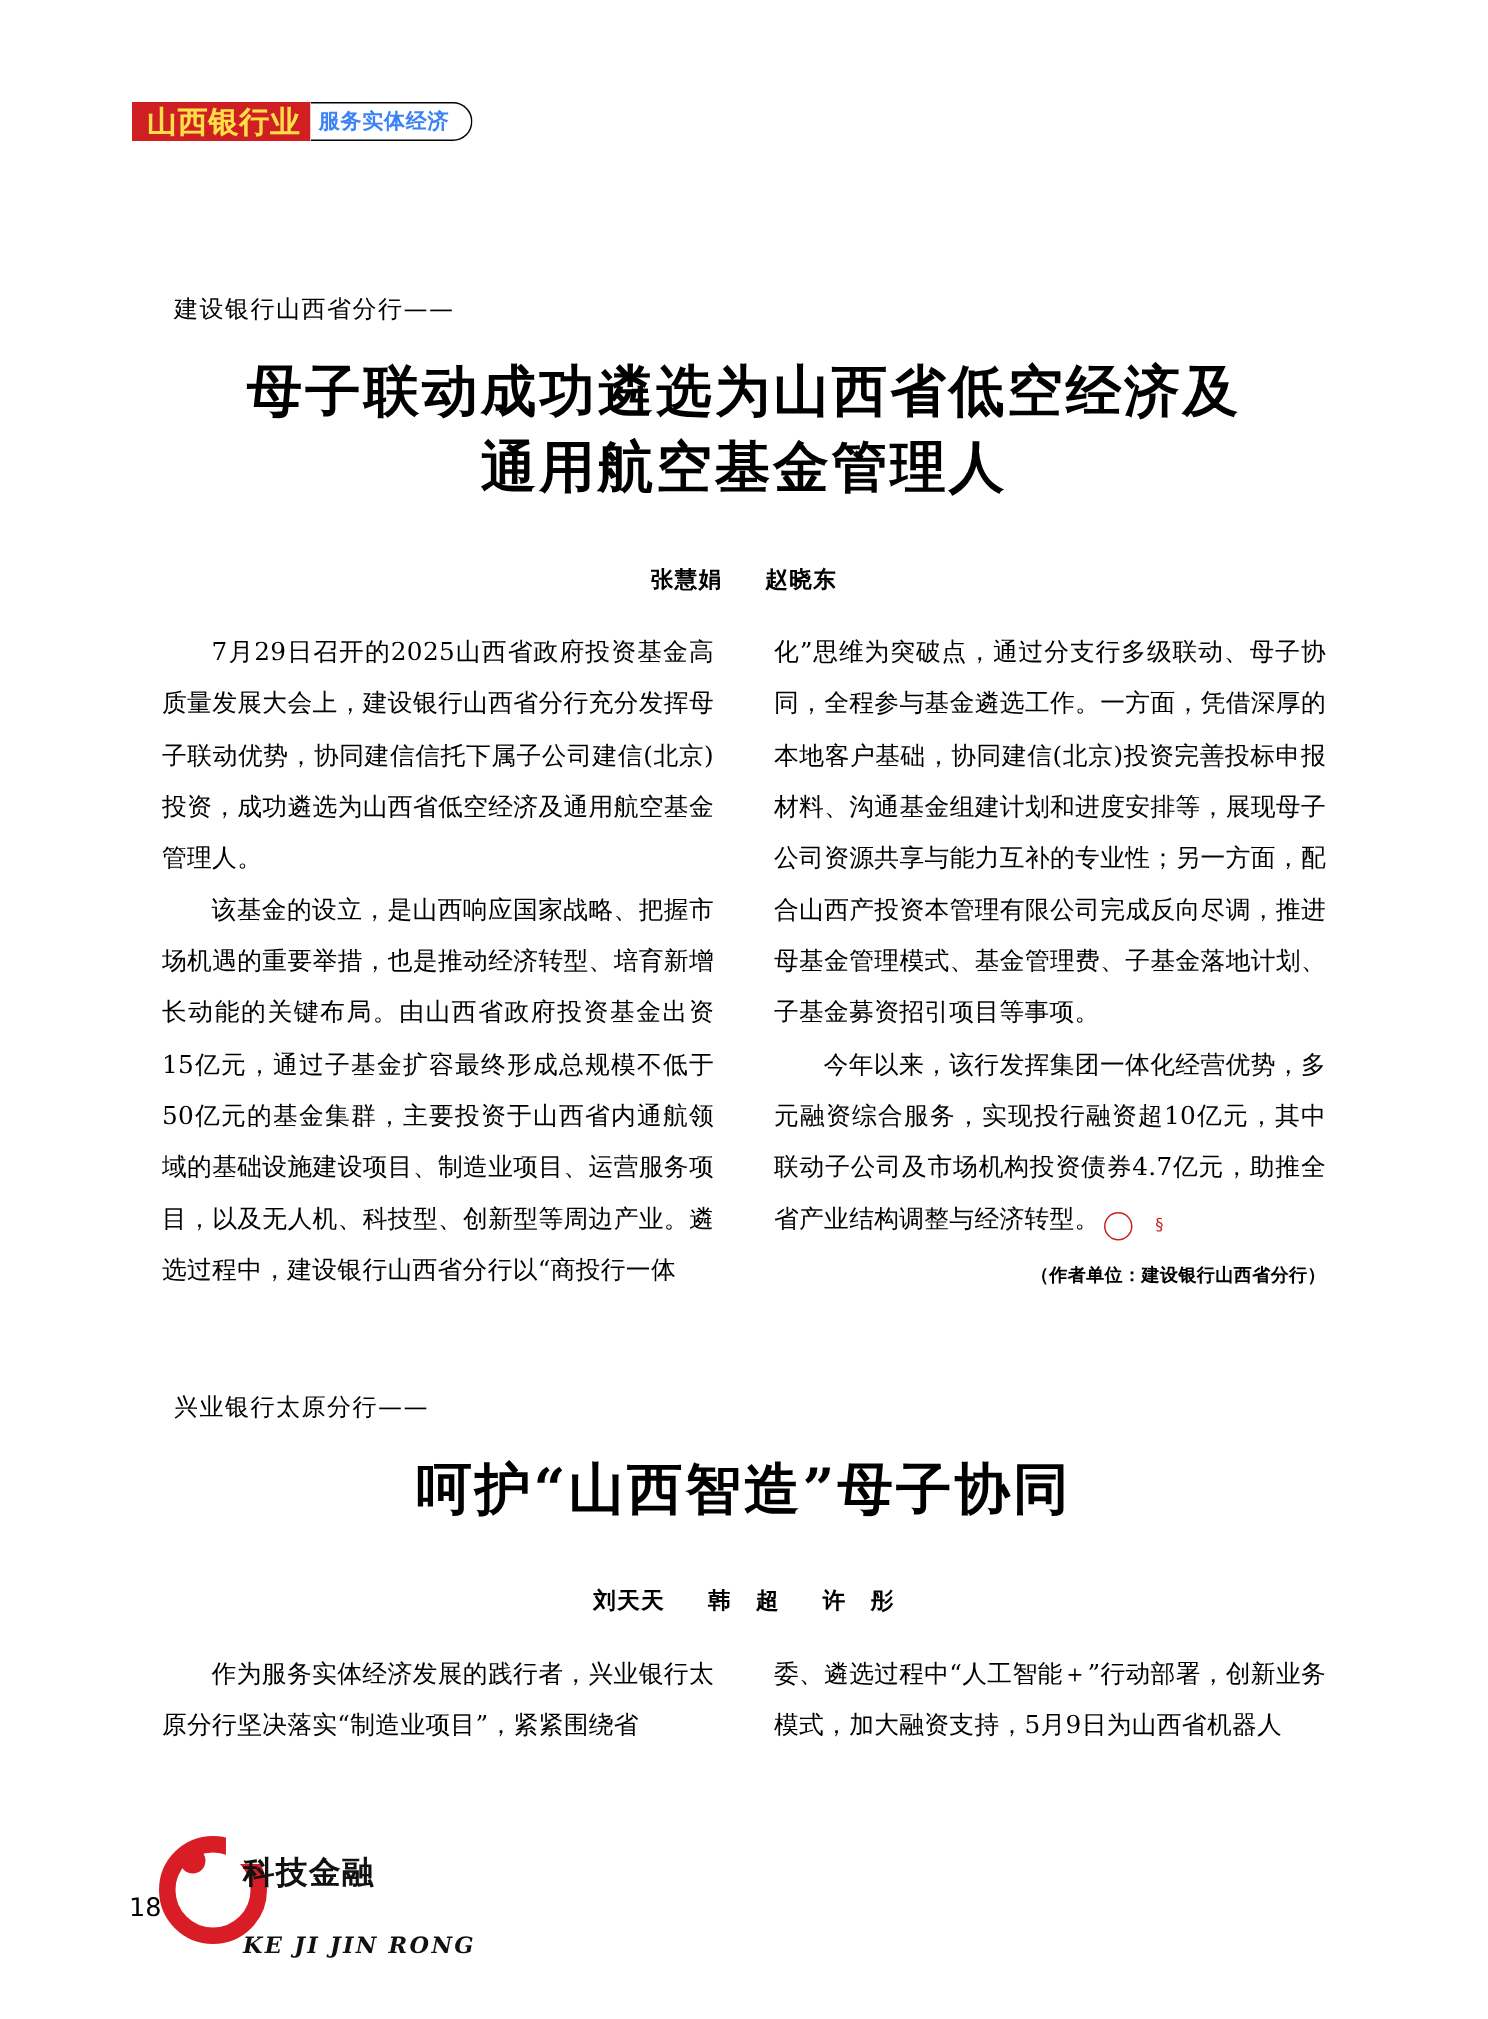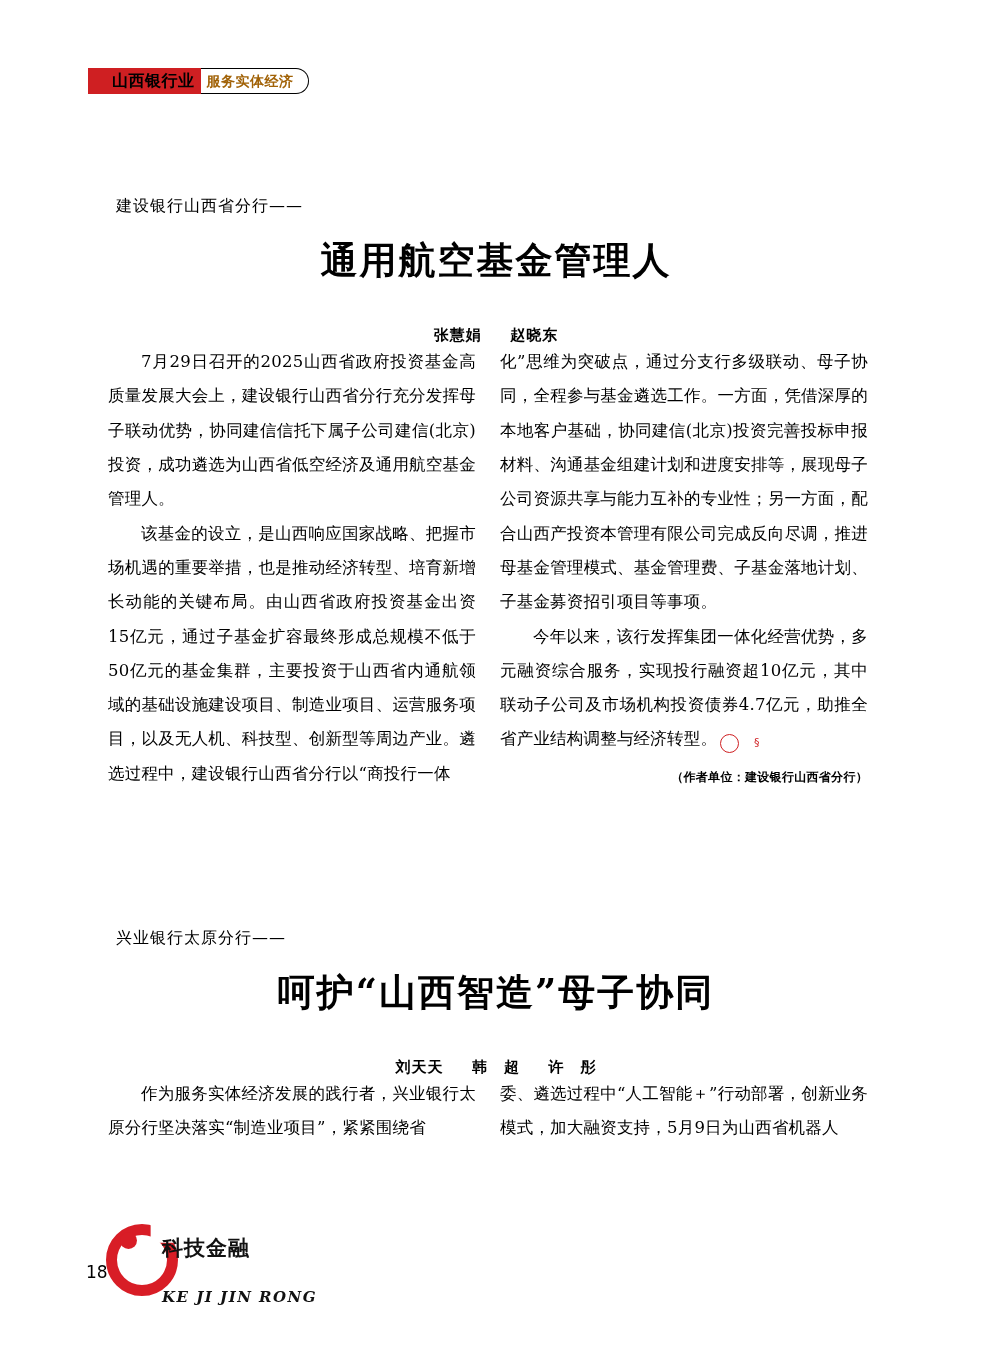--- a/index.html
+++ b/index.html
@@ -20,32 +20,32 @@
   .runhead {
     position: absolute;
     left: 88px;
     top: 68px;
     height: 26px;
     display: flex;
     align-items: stretch;
   }
   .runhead-red {
     background: #cf1f22;
-    color: #000000;
-    font-family: "DejaVu Sans", sans-serif;
-    font-weight: bold;
-    font-size: 16px;
+    color: #fde047;
+    font-family: "DejaVu Sans", sans-serif;
+    font-weight: bold;
+    font-size: 20px;
     letter-spacing: 0.5px;
-    padding: 3px 6px 3px 24px;
+    padding: 3px 6px 3px 10px;
     display: flex;
     align-items: center;
     line-height: 1;
   }
   .runhead-black {
-    color: #a16207;
+    color: #3b82f6;
     font-family: "DejaVu Sans", sans-serif;
     font-weight: bold;
     font-size: 14px;
     letter-spacing: 0.5px;
     padding: 3px 14px 3px 6px;
     display: flex;
     align-items: center;
     line-height: 1;
     border-right: 1.4px solid #000;
     border-top: 1.4px solid #000;
@@ -90,22 +90,24 @@
     font-weight: bold;
     font-size: 15px;
     letter-spacing: 1px;
     margin-top: 40px;
     color: #000;
   }
   .byline .sp { display: inline-block; width: 16px; }
 
   
   .cols {
+    margin-top: 22px;
     display: flex;
     gap: 24px;
+    justify-content: space-between;
   }
   .col {
     width: 368px;
   }
   .col p {
     margin: 0;
     font-size: 16.5px;
     line-height: 2.08;
     text-align: justify;
     text-justify: inter-ideograph;
@@ -202,20 +204,21 @@
 <body>
 
 <div class="runhead">
   <span class="runhead-red">山西银行业</span>
   <span class="runhead-black">服务实体经济</span>
 </div>
 
 <div class="article" id="article-1">
   <div class="kicker">建设银行山西省分行——</div>
   <h1 class="headline">
+    <span class="hl-line">母子联动成功遴选为山西省低空经济及</span>
     <span class="hl-line">通用航空基金管理人</span>
   </h1>
   <div class="byline">
     <span>张慧娟</span>
     <span class="sp"></span>
     <span>赵晓东</span>
   </div>
   <div class="cols">
     <div class="col">
       <p class="indent">7月29日召开的2025山西省政府投资基金高质量发展大会上，建设银行山西省分行充分发挥母子联动优势，协同建信信托下属子公司建信(北京)投资，成功遴选为山西省低空经济及通用航空基金管理人。</p>

